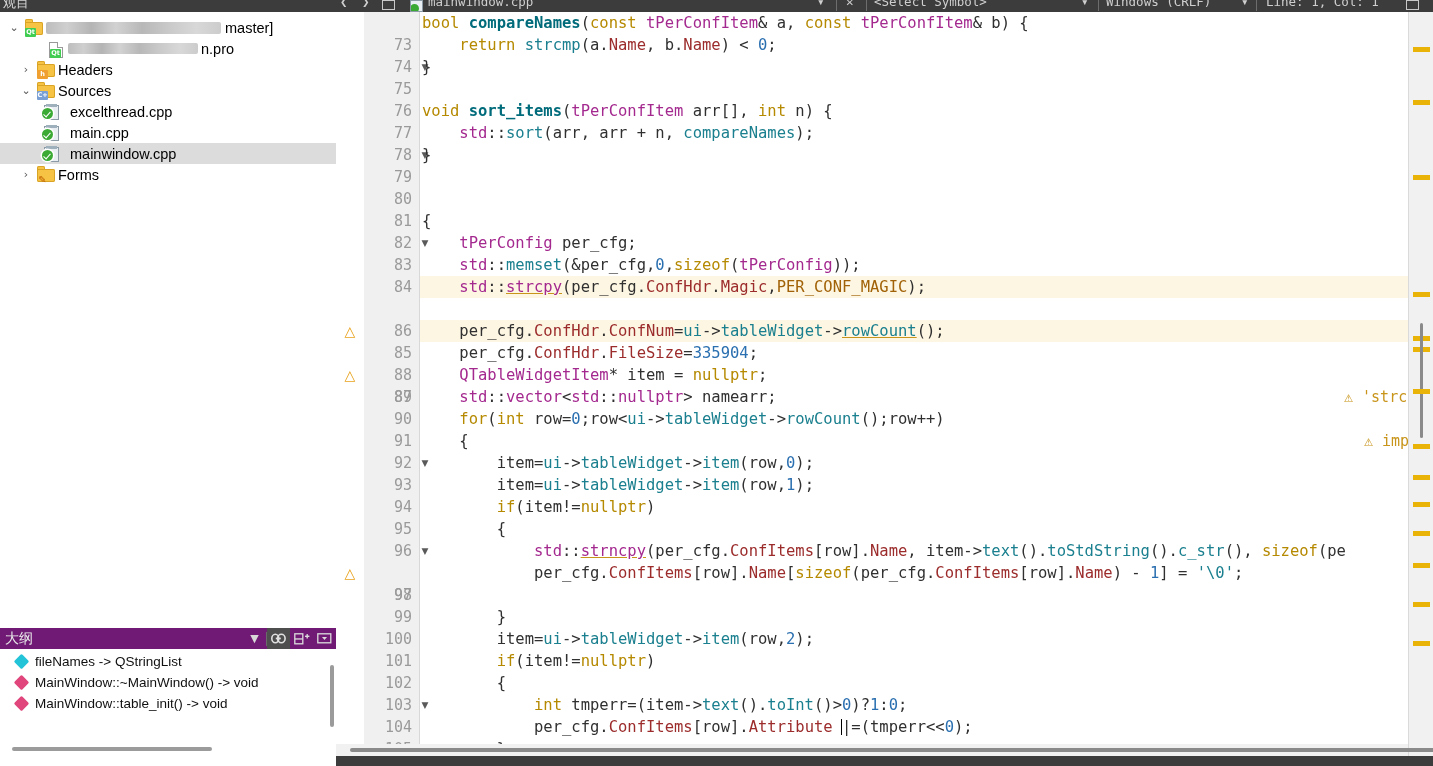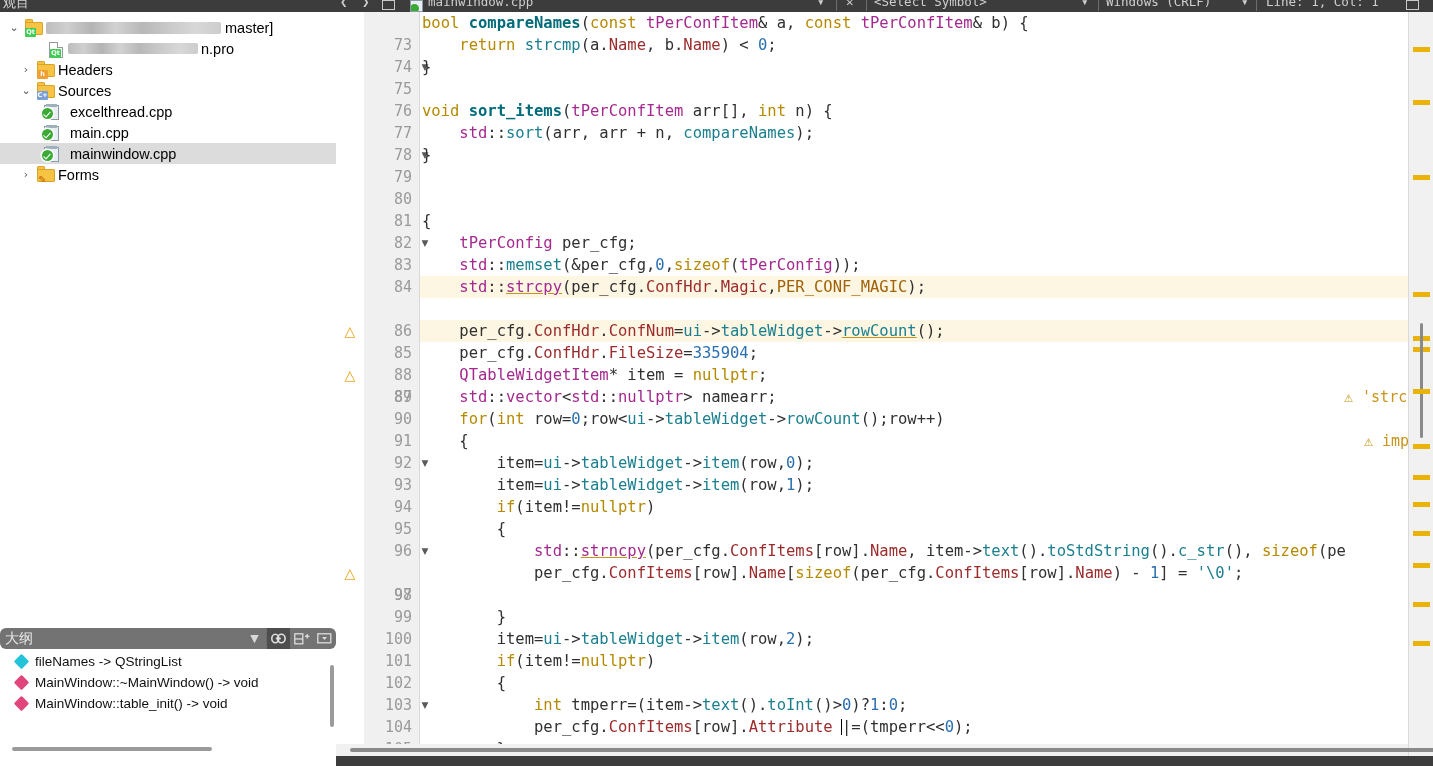--- a/index.html
+++ b/index.html
@@ -112,23 +112,23 @@
     display: inline-block; vertical-align: middle;
     background: linear-gradient(90deg,
       #bdbdbd 0%, #cfcfcf 12%, #b4b4b4 26%, #d2d2d2 40%,
       #b8b8b8 55%, #c9c9c9 70%, #d8d8d8 86%, #cccccc 100%);
     border-radius: 2px; filter: blur(0.6px);
   }
 
   
   .outline { flex: 0 0 126px; display: flex; flex-direction: column; }
   .ol-head {
-    height: 21px; background: #737373; color: #e8e8e8;
+    height: 21px; background: #701a75; color: #e8e8e8;
     display: flex; align-items: center; padding-left: 5px;
-    font-size: 14px; font-family: "DejaVu Sans", sans-serif; border-radius: 6px;
+    font-size: 14px; font-family: "DejaVu Sans", sans-serif;
   }
   .ol-title { flex: 0 0 auto; }
   .ol-spacer { flex: 1 1 auto; }
   .ol-btn {
     width: 23px; height: 21px; display: flex;
     align-items: center; justify-content: center;
     color: #d8d8d8; font-size: 11px;
     font-family: "DejaVu Sans", sans-serif;
   }
   .ol-btn.active { background: #4e4e4e; }

